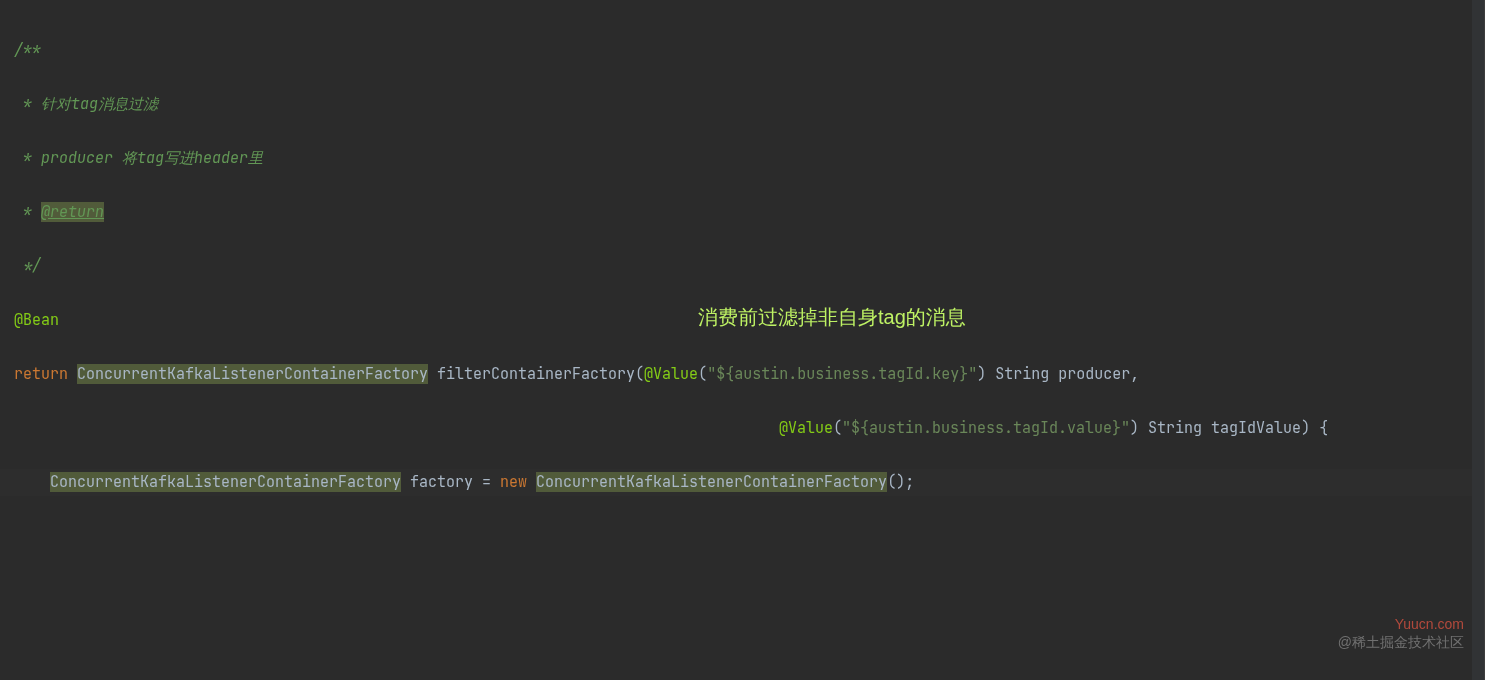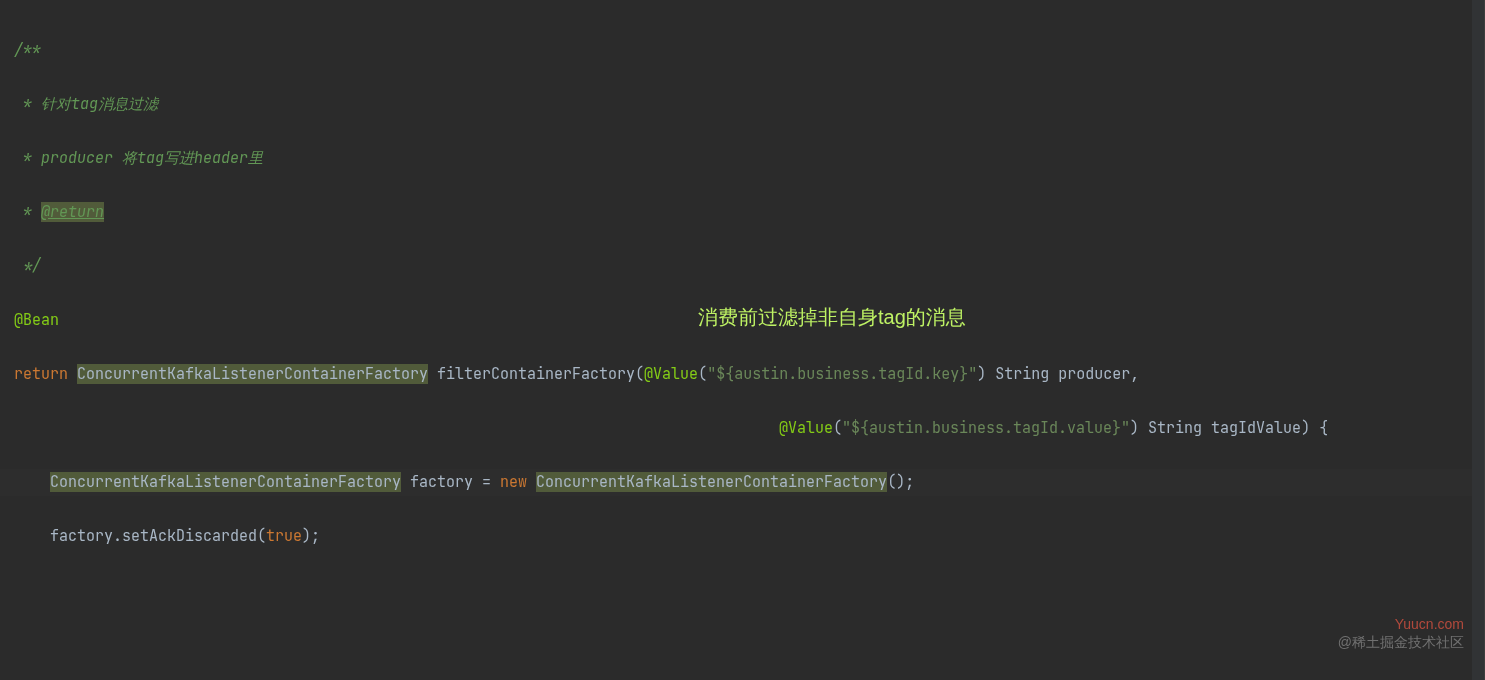--- a/index.html
+++ b/index.html
@@ -92,21 +92,20 @@
   <div class="code-area">
 <span class="line"><span class="c-doc">/**</span></span>
 <span class="line"><span class="c-doc"> * </span><span class="c-doc">针对tag消息过滤</span></span>
 <span class="line"><span class="c-doc"> * </span><span class="c-doc">producer 将tag写进header里</span></span>
 <span class="line"><span class="c-doc"> * </span><span class="c-doc c-hl" style="text-decoration:underline">@return</span></span>
 <span class="line"><span class="c-doc"> */</span></span>
 <span class="line"><span class="c-ann">@Bean</span></span>
 <span class="line"><span class="c-kw">return</span> <span class="c-hl">ConcurrentKafkaListenerContainerFactory</span> <span class="c-method">filterContainerFactory</span>(<span class="c-ann">@Value</span>(<span class="c-str">"${austin.business.tagId.key}"</span>) <span>String</span> <span>producer</span>,</span>
 <span class="line"><span>                                                                                     </span><span class="c-ann">@Value</span>(<span class="c-str">"${austin.business.tagId.value}"</span>) <span>String</span> <span>tagIdValue</span>) {</span>
 <span class="line"><span>    </span><span class="c-hl">ConcurrentKafkaListenerContainerFactory</span> <span>factory</span><span> = </span><span class="c-kw">new</span> <span class="c-hl">ConcurrentKafkaListenerContainerFactory</span>();</span>
-<span class="line"><span>    </span><span>factory.setAckDiscarded(</span><span class="c-kw">true</span>);</span>
 <span class="line"> </span>
 
 
 
 
 
 
 
 
 

